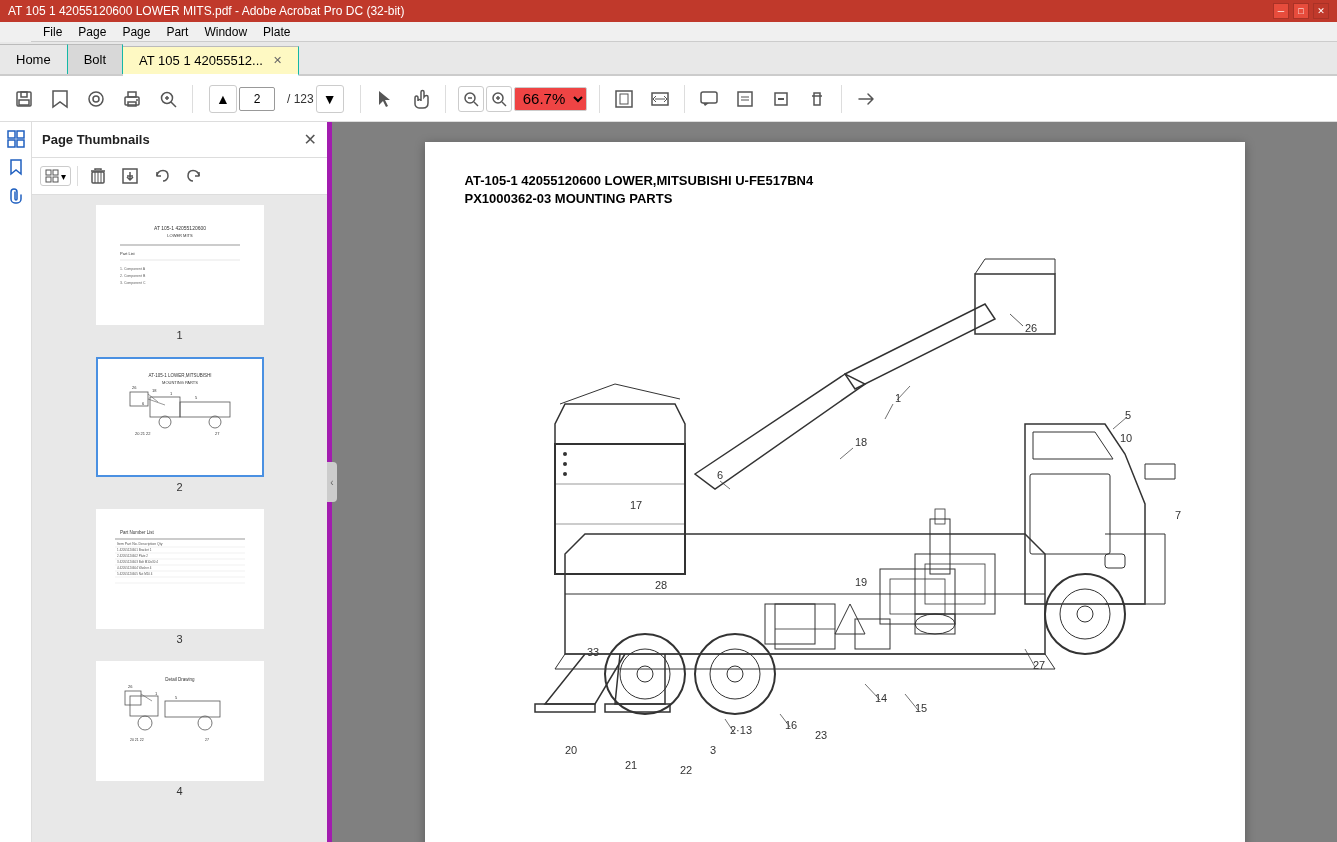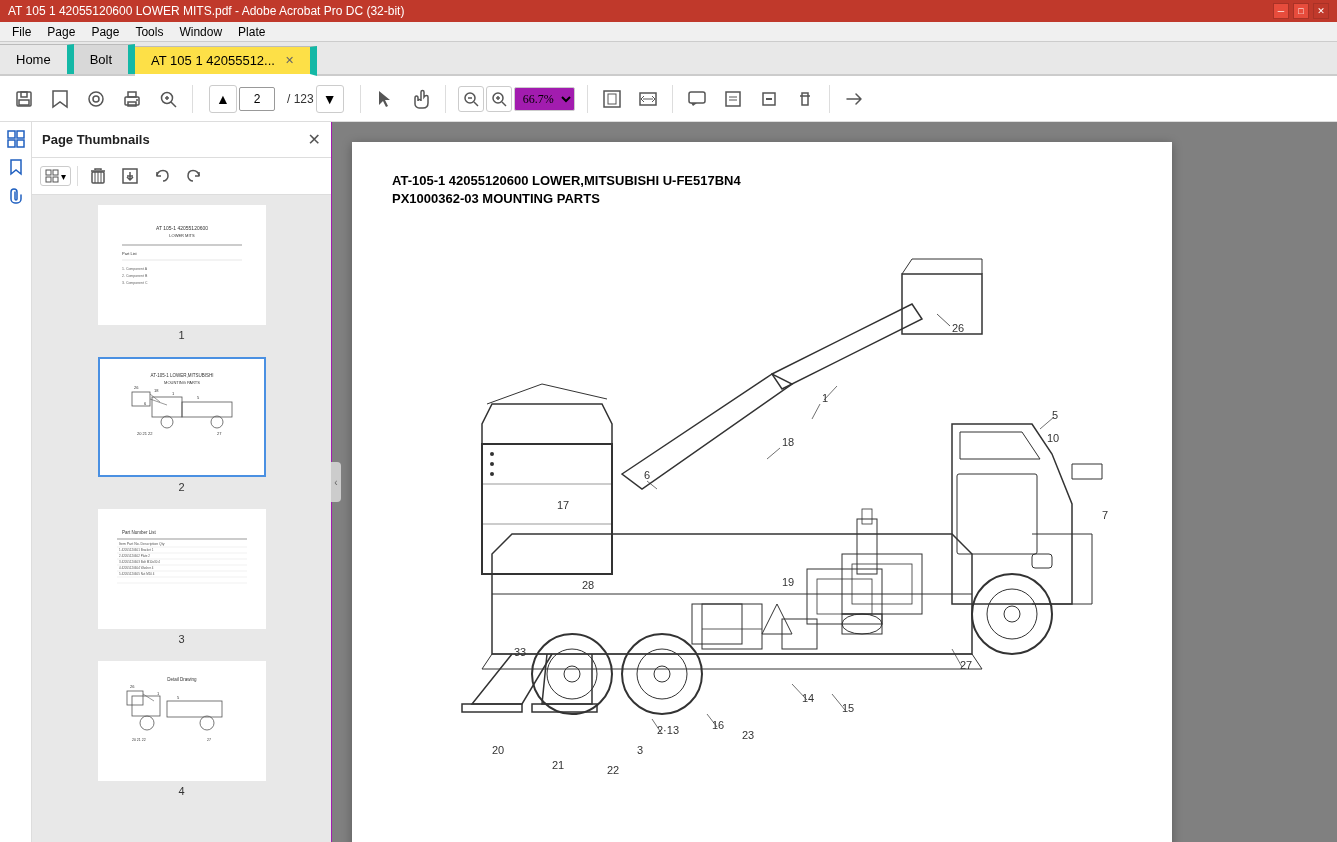--- a/index.html
+++ b/index.html
@@ -21,46 +21,47 @@
 
     
     #menu-bar {
       background: #f0f0f0;
       height: 20px;
       display: flex;
       align-items: center;
       padding: 0 4px;
       border-bottom: 1px solid #ccc;
       font-size: 12px;
+      margin-left: 31px;
     }
     #menu-bar span { padding: 0 8px; cursor: pointer; }
 
     
     #tab-bar {
       background: #e8e8e8;
       height: 34px;
       display: flex;
       align-items: flex-end;
       padding: 0 0;
       border-bottom: 2px solid #ccc;
     }
     .tab {
       height: 30px;
       padding: 0 16px;
       display: flex;
       align-items: center;
       font-size: 13px;
       cursor: pointer;
       background: #d8d8d8;
-      border-right: 7px solid #14b8a6;
+      border-right: 1px solid #14b8a6;
       border-top: 1px solid #bbb;
       gap: 6px;
     }
     .tab.active {
-      background: #fde047;
+      background: #fef9c3;
       border-bottom: 2px solid white;
       margin-bottom: -2px;
     }
     .tab .close-x { font-size: 11px; color: #666; cursor: pointer; margin-left: 4px; }
     .tab.home-tab { background: #e8e8e8; }
 
     
     #toolbar {
       background: white;
       height: 46px;
@@ -121,39 +122,38 @@
       border: 1px solid #ccc;
       background: white;
       cursor: pointer;
       display: flex; align-items: center; justify-content: center;
       border-radius: 3px;
       font-size: 16px;
     }
     #zoom-control select {
       height: 24px;
       border: 1px solid #ccc;
-      font-size: 12px;
-      background: #a21caf;
+      font-size: 15px;
+      background: #ef4444;
       padding: 0 4px;
       cursor: pointer;
       border-radius: 2px;
-      font-family: Liberation Serif, serif;
     }
 
     
     #main {
       display: flex;
       height: calc(842px - 22px - 20px - 34px - 46px);
     }
 
     
     #sidebar {
       width: 300px;
       background: white;
-      border-right: 1px solid #a21caf;
+      border-right: 5px solid #a21caf;
       display: flex;
       flex-direction: column;
       position: relative;
       flex-shrink: 0;
     }
 
     #sidebar-header {
       display: flex;
       align-items: center;
       justify-content: space-between;
@@ -258,20 +258,21 @@
       color: #2060c0;
     }
     .ls-btn.active { color: #1a4a9a; }
 
     
     #pdf-area {
       flex: 1;
       background: #808080;
       overflow: auto;
       display: flex;
+      justify-content: center;
       padding: 20px;
     }
     #pdf-page {
       background: white;
       width: 820px;
       min-height: 720px;
       padding: 30px 40px;
       box-shadow: 0 2px 10px rgba(0,0,0,0.3);
       position: relative;
     }
@@ -305,21 +306,21 @@
     <div class="win-btn">─</div>
     <div class="win-btn">□</div>
     <div class="win-btn" style="background:#c0392b;">✕</div>
   </div>
 </div>
 
 <div id="menu-bar">
   <span>File</span>
   <span>Page</span>
   <span>Page</span>
-  <span>Tools</span>
+  <span>Part</span>
   <span>Window</span>
   <span>Plate</span>
 </div>
 
 <div id="tab-bar">
   <div class="tab home-tab">
     <span>Home</span>
   </div>
   <div class="tab">
     <span>Bolt</span>

